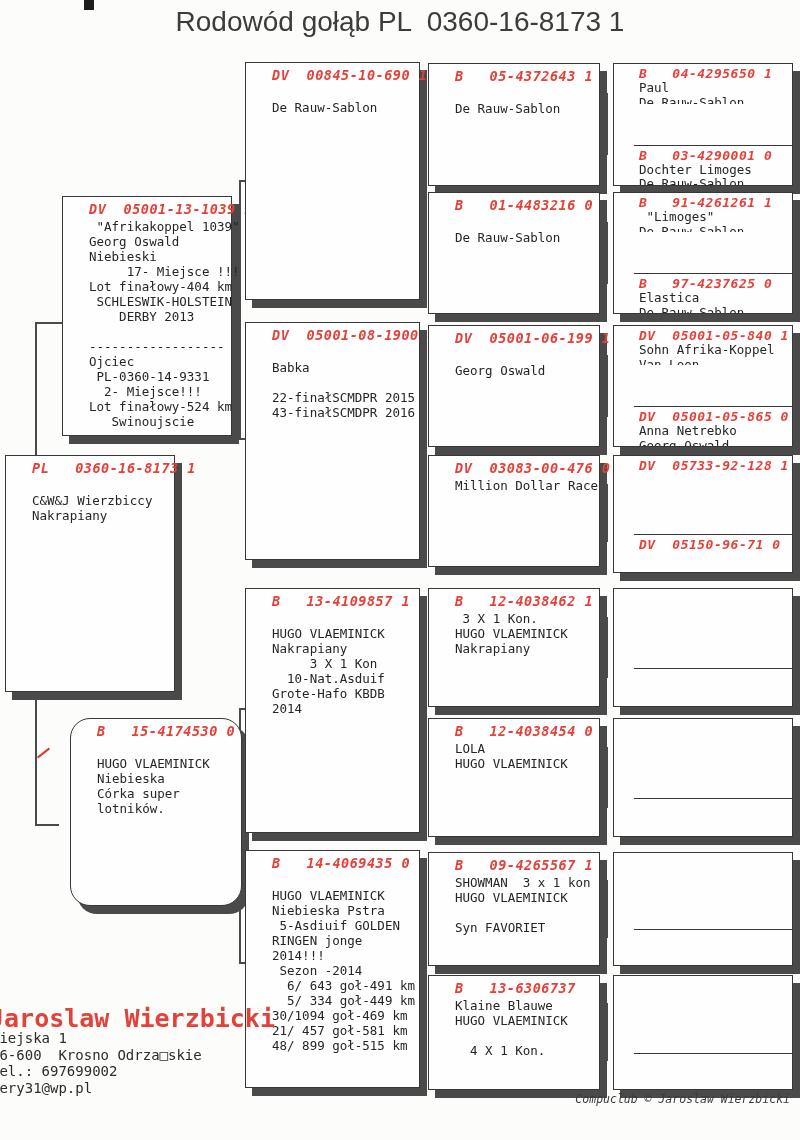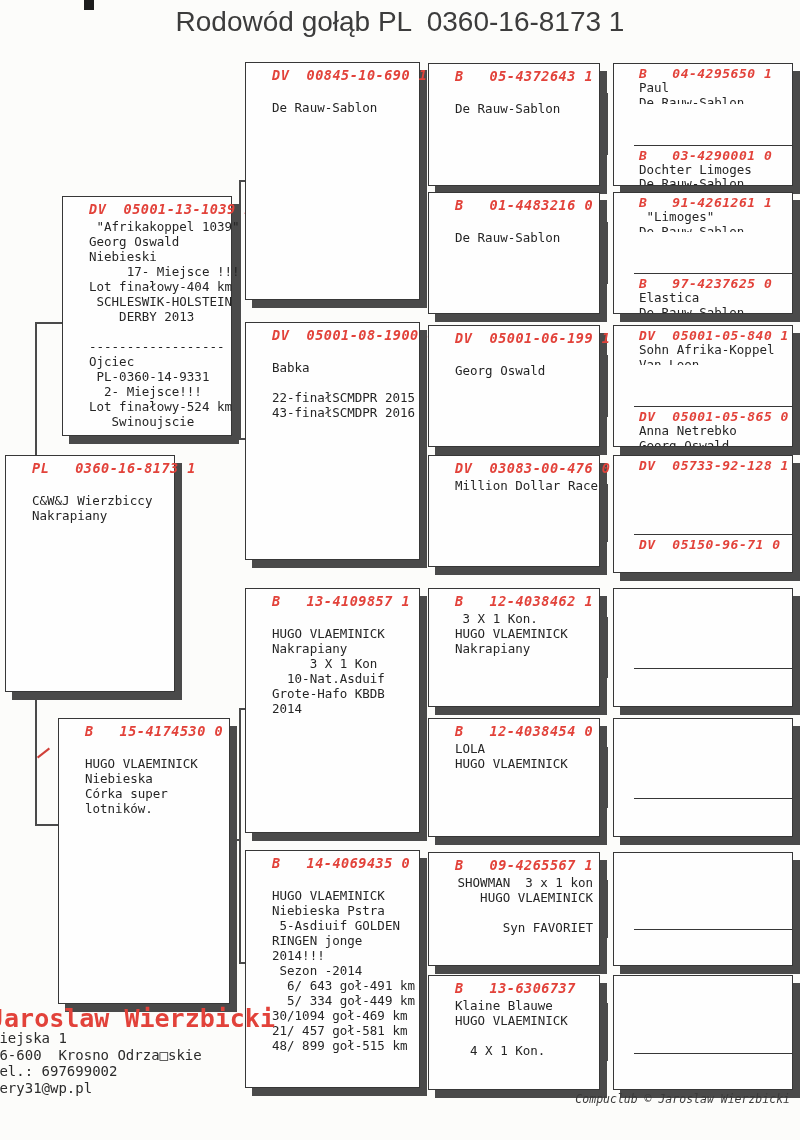--- a/index.html
+++ b/index.html
@@ -79,21 +79,21 @@
  SCHLESWIK-HOLSTEIN
     DERBY 2013
 
 ------------------
 Ojciec
  PL-0360-14-9331
   2- Miejsce!!!
 Lot finałowy-524 km
    Swinoujscie</div>
   </div>
-  <div class="box" style="left:58px;top:718px;width:172px;height:286px;">
+  <div class="box" style="left:70px;top:718px;width:172px;height:188px;border-radius:20px;">
     <div class="hdr">B   15-4174530 0</div>
     <div class="bd">
 HUGO VLAEMINICK
 Niebieska
 Córka super
 lotników.</div>
   </div>
 
   <div class="box" style="left:245px;top:62px;width:175px;height:238px;">
     <div class="hdr">DV  00845-10-690 1</div>
@@ -157,21 +157,21 @@
     <div class="hdr">B   12-4038462 1</div>
     <div class="bd"> 3 X 1 Kon.
 HUGO VLAEMINICK
 Nakrapiany</div>
   </div>
   <div class="box" style="left:428px;top:718px;width:172px;height:119px;">
     <div class="hdr">B   12-4038454 0</div>
     <div class="bd">LOLA
 HUGO VLAEMINICK</div>
   </div>
-  <div class="box" style="left:428px;top:852px;width:172px;height:114px;text-align:right;">
+  <div class="box" style="left:428px;top:852px;width:172px;height:114px;">
     <div class="hdr">B   09-4265567 1</div>
     <div class="bd">SHOWMAN  3 x 1 kon
 HUGO VLAEMINICK
 
 Syn FAVORIET</div>
   </div>
   <div class="box" style="left:428px;top:975px;width:172px;height:115px;">
     <div class="hdr">B   13-6306737</div>
     <div class="bd">Klaine Blauwe
 HUGO VLAEMINICK

